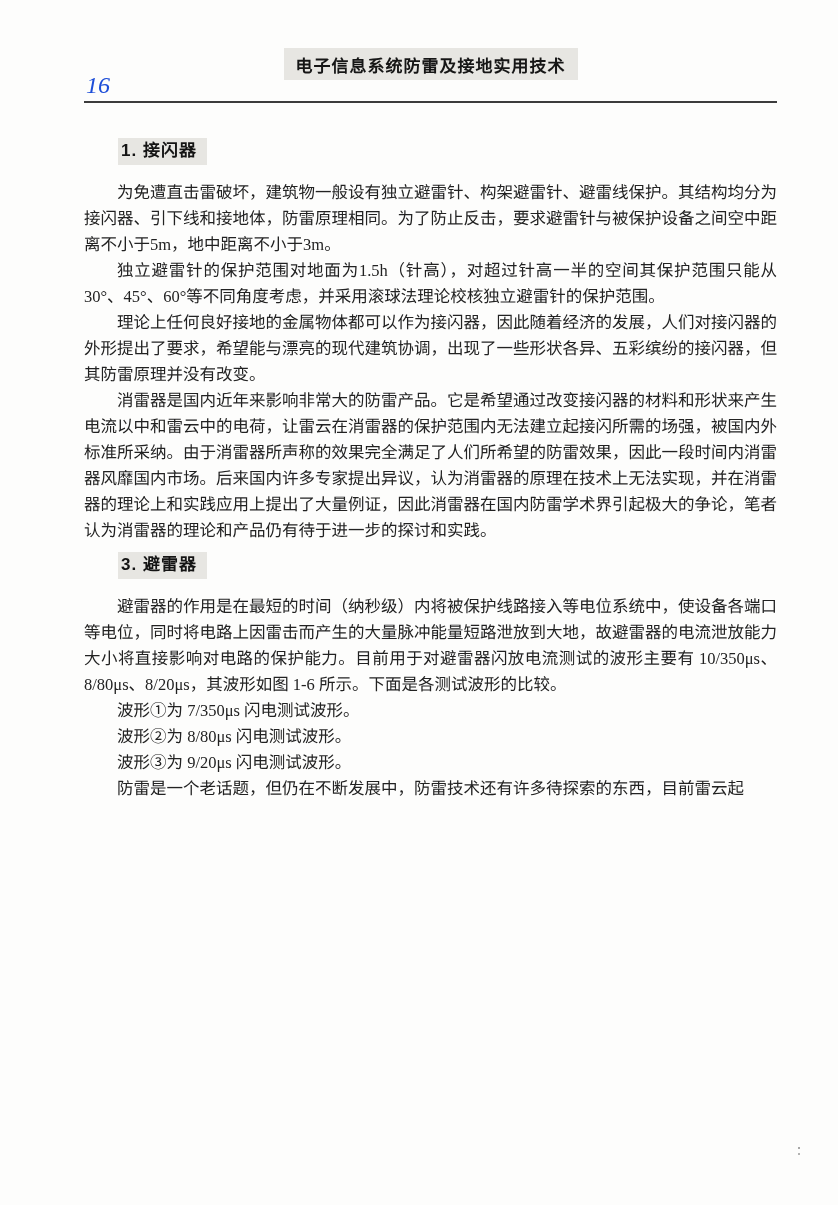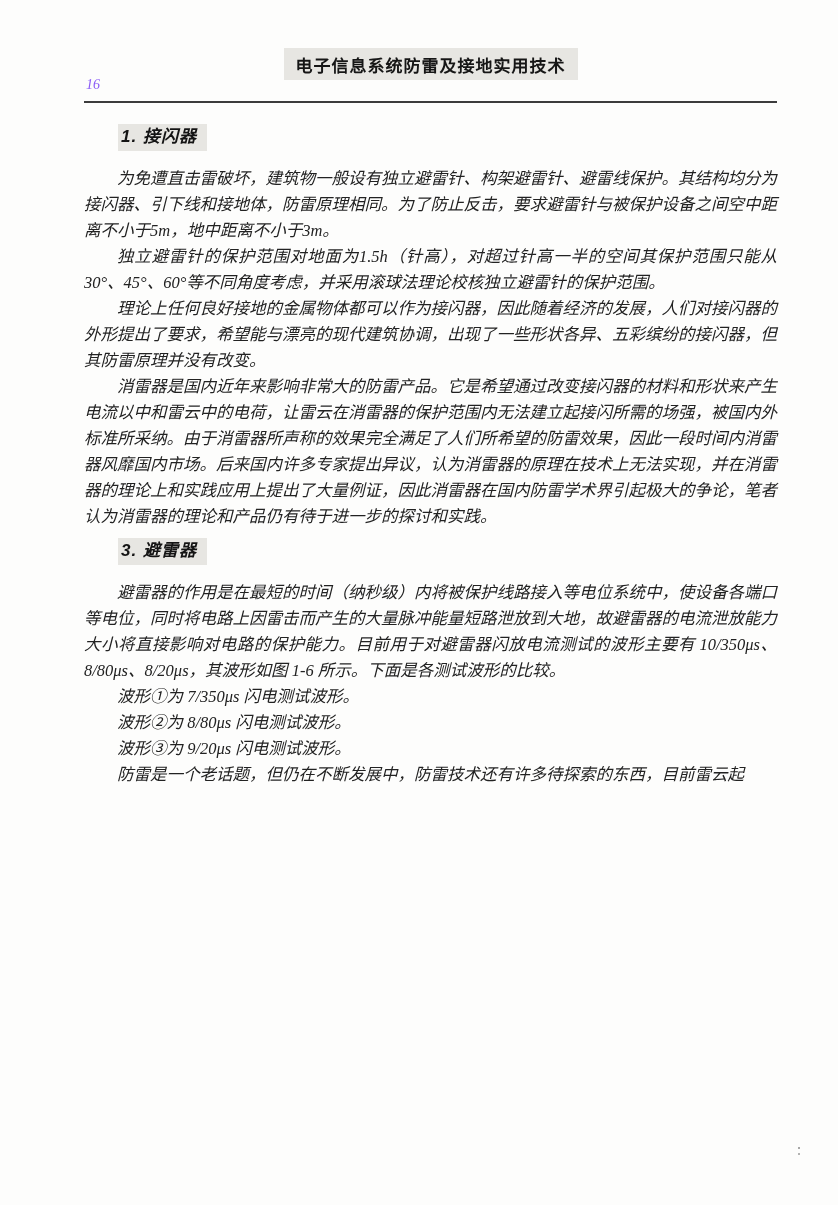--- a/index.html
+++ b/index.html
@@ -29,47 +29,46 @@
     height: 27px;
     border-bottom: 2px solid var(--rule);
     padding-bottom: 5px;
   }
   .page-number {
     position: absolute;
     left: 2px;
     bottom: 5px;
     font-family: "Liberation Serif", "DejaVu Serif", serif;
     font-style: italic;
-    font-size: 14px;
+    font-size: 24px;
     line-height: 22px;
-    color: #8b5cf6;
+    color: #1d4ed8;
   }
   .running-title {
     position: absolute;
     left: 50%;
     transform: translateX(-50%);
     bottom: 21px;
     background: var(--hl);
     padding: 8px 12px 3px 12px;
     font-family: "Liberation Sans", "DejaVu Sans", sans-serif;
     font-weight: bold;
     font-size: 17px;
     line-height: 21px;
     letter-spacing: 1px;
     white-space: nowrap;
     color: #161616;
   }
   .content {
-    margin-top: 21px;
+    margin-top: 35px;
     font-family: "Liberation Serif", "DejaVu Serif", serif;
     font-size: 16.5px;
     line-height: 26px;
     text-align: justify;
     color: #222222;
-    font-style: italic;
   }
   .sec-heading {
     margin: 16px 0 15px 0;
     padding-left: 2em;
     font-family: "Liberation Sans", "DejaVu Sans", sans-serif;
     font-size: 17px;
     line-height: 22px;
     font-weight: bold;
     text-align: left;
     color: #141414;

